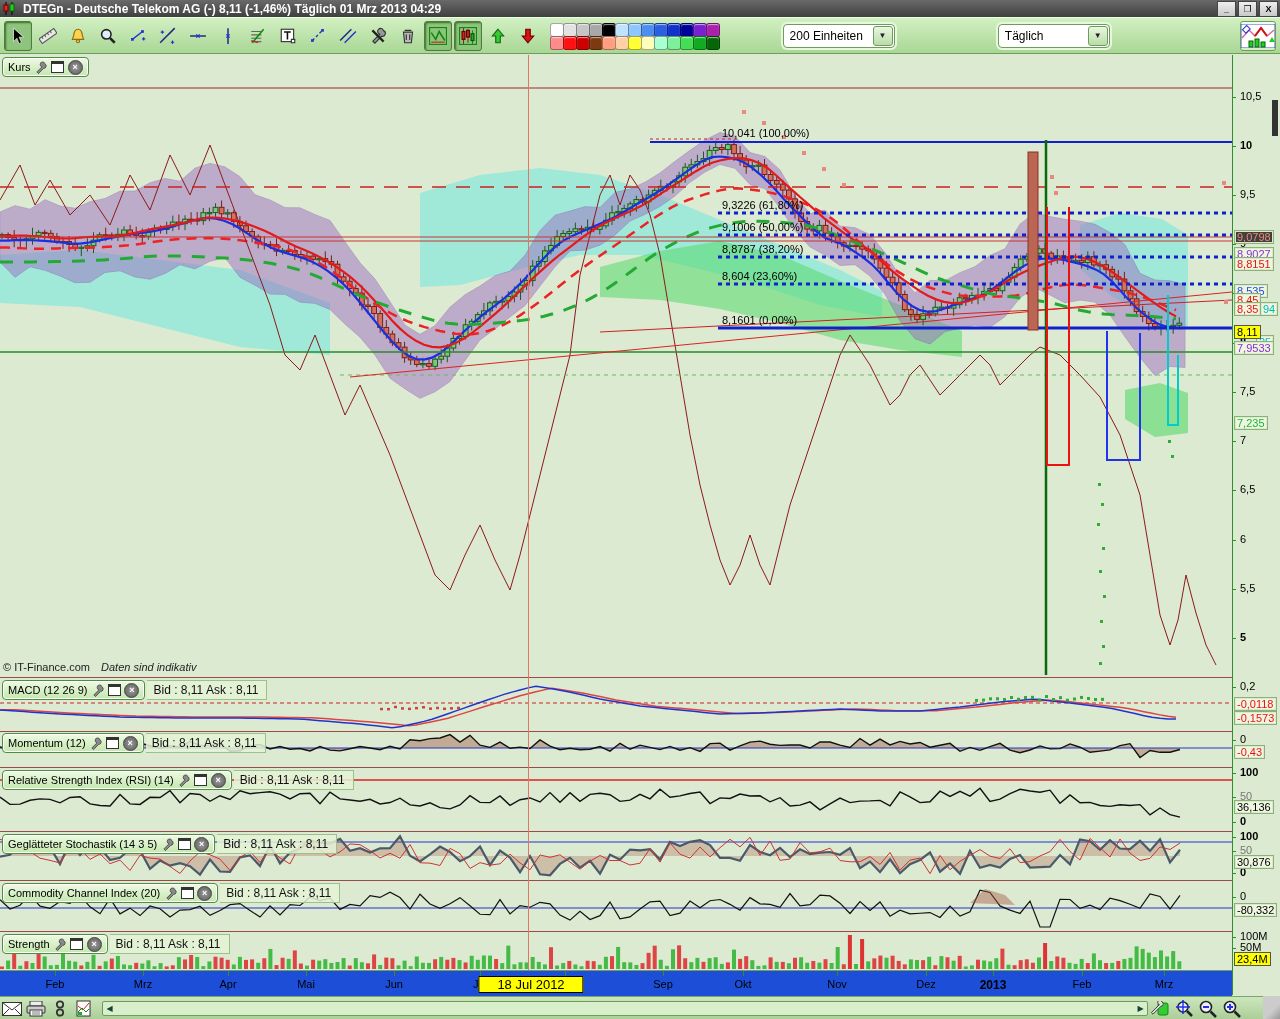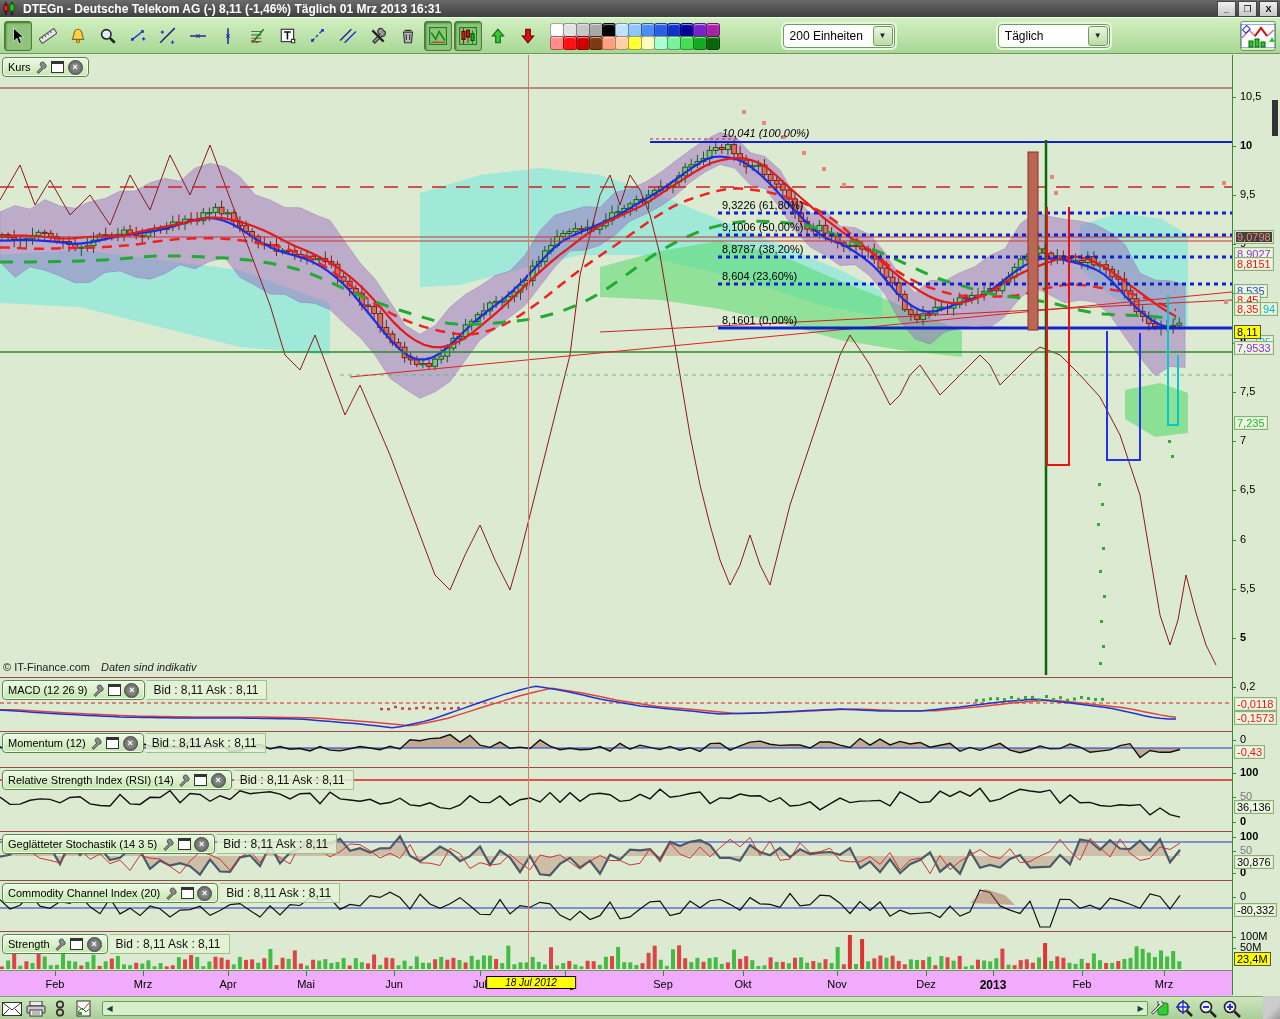--- a/index.html
+++ b/index.html
@@ -44,24 +44,24 @@
   .copyright{position:absolute;left:3px;top:661px;font-size:11px;color:#222;z-index:12;}
   .copyright i{margin-left:8px;}
   
   .axiscol{position:absolute;left:1232px;top:55px;width:48px;height:940px;background:#dcead2;z-index:20;}
   .axisline{position:absolute;left:1232px;top:55px;width:1px;height:940px;background:#2f8f2f;z-index:21;}
   .tick{position:absolute;color:#000;font-size:11px;z-index:22;white-space:nowrap;}
   .tickmark{position:absolute;width:4px;height:1px;background:#2f8f2f;z-index:22;}
   .pricebox{position:absolute;border:1px solid #8fae7e;background:#eef6e2;box-shadow:inset 0 0 0 1px #d8ecc6;
     font-size:11px;padding:0 2px;line-height:12px;z-index:23;white-space:nowrap;}
   
-  .xaxis{position:absolute;left:0;top:971px;width:1232px;height:25px;background:#f0abfc;z-index:10;}
+  .xaxis{position:absolute;left:0;top:971px;width:1232px;height:25px;background:#1d4ed8;z-index:10;}
   .xlab{position:absolute;top:7px;transform:translateX(-50%);font-size:11px;color:#000;white-space:nowrap;}
   .xtick{position:absolute;top:0;width:1px;height:5px;background:#2f8f2f;}
-  .hl{background:#ffff00;border:1px solid #000;padding:0 18px;font-size:10px;font-style:italic;}
+  .hl{background:#ffff00;border:1px solid #000;padding:0 18px;font-size:13px;}
   
   .statusbar{position:absolute;left:0;top:996px;width:1280px;height:23px;
     background:linear-gradient(#cce6bc,#aacd97);border-top:1px solid #7aa86a;display:flex;align-items:center;}
   .sbtn{width:24px;height:20px;display:flex;align-items:center;justify-content:center;flex:0 0 auto;}
   .scrolltrack{height:15px;background:#d9eecb;border:1px solid #6f9c5d;border-radius:2px;flex:0 0 auto;
     display:flex;align-items:center;justify-content:space-between;box-sizing:border-box;}
   .scrollarrow{width:13px;height:13px;display:flex;align-items:center;justify-content:center;font-size:8px;color:#143;}
   .resizegrip{position:absolute;right:0;top:996px;width:17px;height:23px;background:linear-gradient(135deg,#ccc 60%,#999);}
   svg{display:block;}
   .ovl{position:absolute;z-index:5;}
@@ -71,21 +71,21 @@
 
 <div class="app">
 
   <div class="titlebar">
     <svg class="appicon" viewBox="0 0 14 13">
       <line x1="3" y1="0" x2="3" y2="13" stroke="#000" stroke-width="1"></line>
       <rect x="1" y="3" width="4" height="6" fill="#e22" stroke="#600"></rect>
       <line x1="9" y1="0" x2="9" y2="13" stroke="#000" stroke-width="1"></line>
       <rect x="7" y="2" width="4" height="7" fill="#2c2" stroke="#060"></rect>
     </svg>
-    <span>DTEGn - Deutsche Telekom AG (-)   8,11 (-1,46%)   Täglich  01 Mrz 2013 16:31</span>
+    <span>DTEGn - Deutsche Telekom AG (-)   8,11 (-1,46%)   Täglich  01 Mrz 2013 04:29</span>
     <div class="winbtns">
       <div class="winbtn">_</div>
       <div class="winbtn">❐</div>
       <div class="winbtn">X</div>
     </div>
   </div>
 
   <div class="toolbar">
     <div id="toolbtns" style="display:flex;gap:2px;">
         <div class="tbtn sel">
@@ -714,21 +714,21 @@
         <rect x="842" y="128" width="4" height="4"></rect>
       <rect x="1050" y="120" width="4" height="4"></rect>
         <rect x="1054" y="136" width="4" height="4"></rect>
       <rect x="1222" y="126" width="4" height="4"></rect>
         <rect x="1224" y="245" width="4" height="4"></rect>
     </g>
   </svg>
 
   <div class="ovl" style="left:528px;top:55px;width:1px;height:915px;background:#dd7766;z-index:8;"></div>
 
-  <div class="fiblabel" style="left:722px;top:127px;font-style:italic;">10,041 (100,00%)</div>
+  <div class="fiblabel" style="left:722px;top:127px;">10,041 (100,00%)</div>
   <div class="fiblabel" style="left:722px;top:199px;">9,3226 (61,80%)</div>
   <div class="fiblabel" style="left:722px;top:221px;">9,1006 (50,00%)</div>
   <div class="fiblabel" style="left:722px;top:243px;">8,8787 (38,20%)</div>
   <div class="fiblabel" style="left:722px;top:270px;">8,604 (23,60%)</div>
   <div class="fiblabel" style="left:722px;top:314px;">8,1601 (0,00%)</div>
 
   <div class="copyright">
     <span>© IT-Finance.com</span>
     <i>Daten sind indikativ</i>
   </div>

